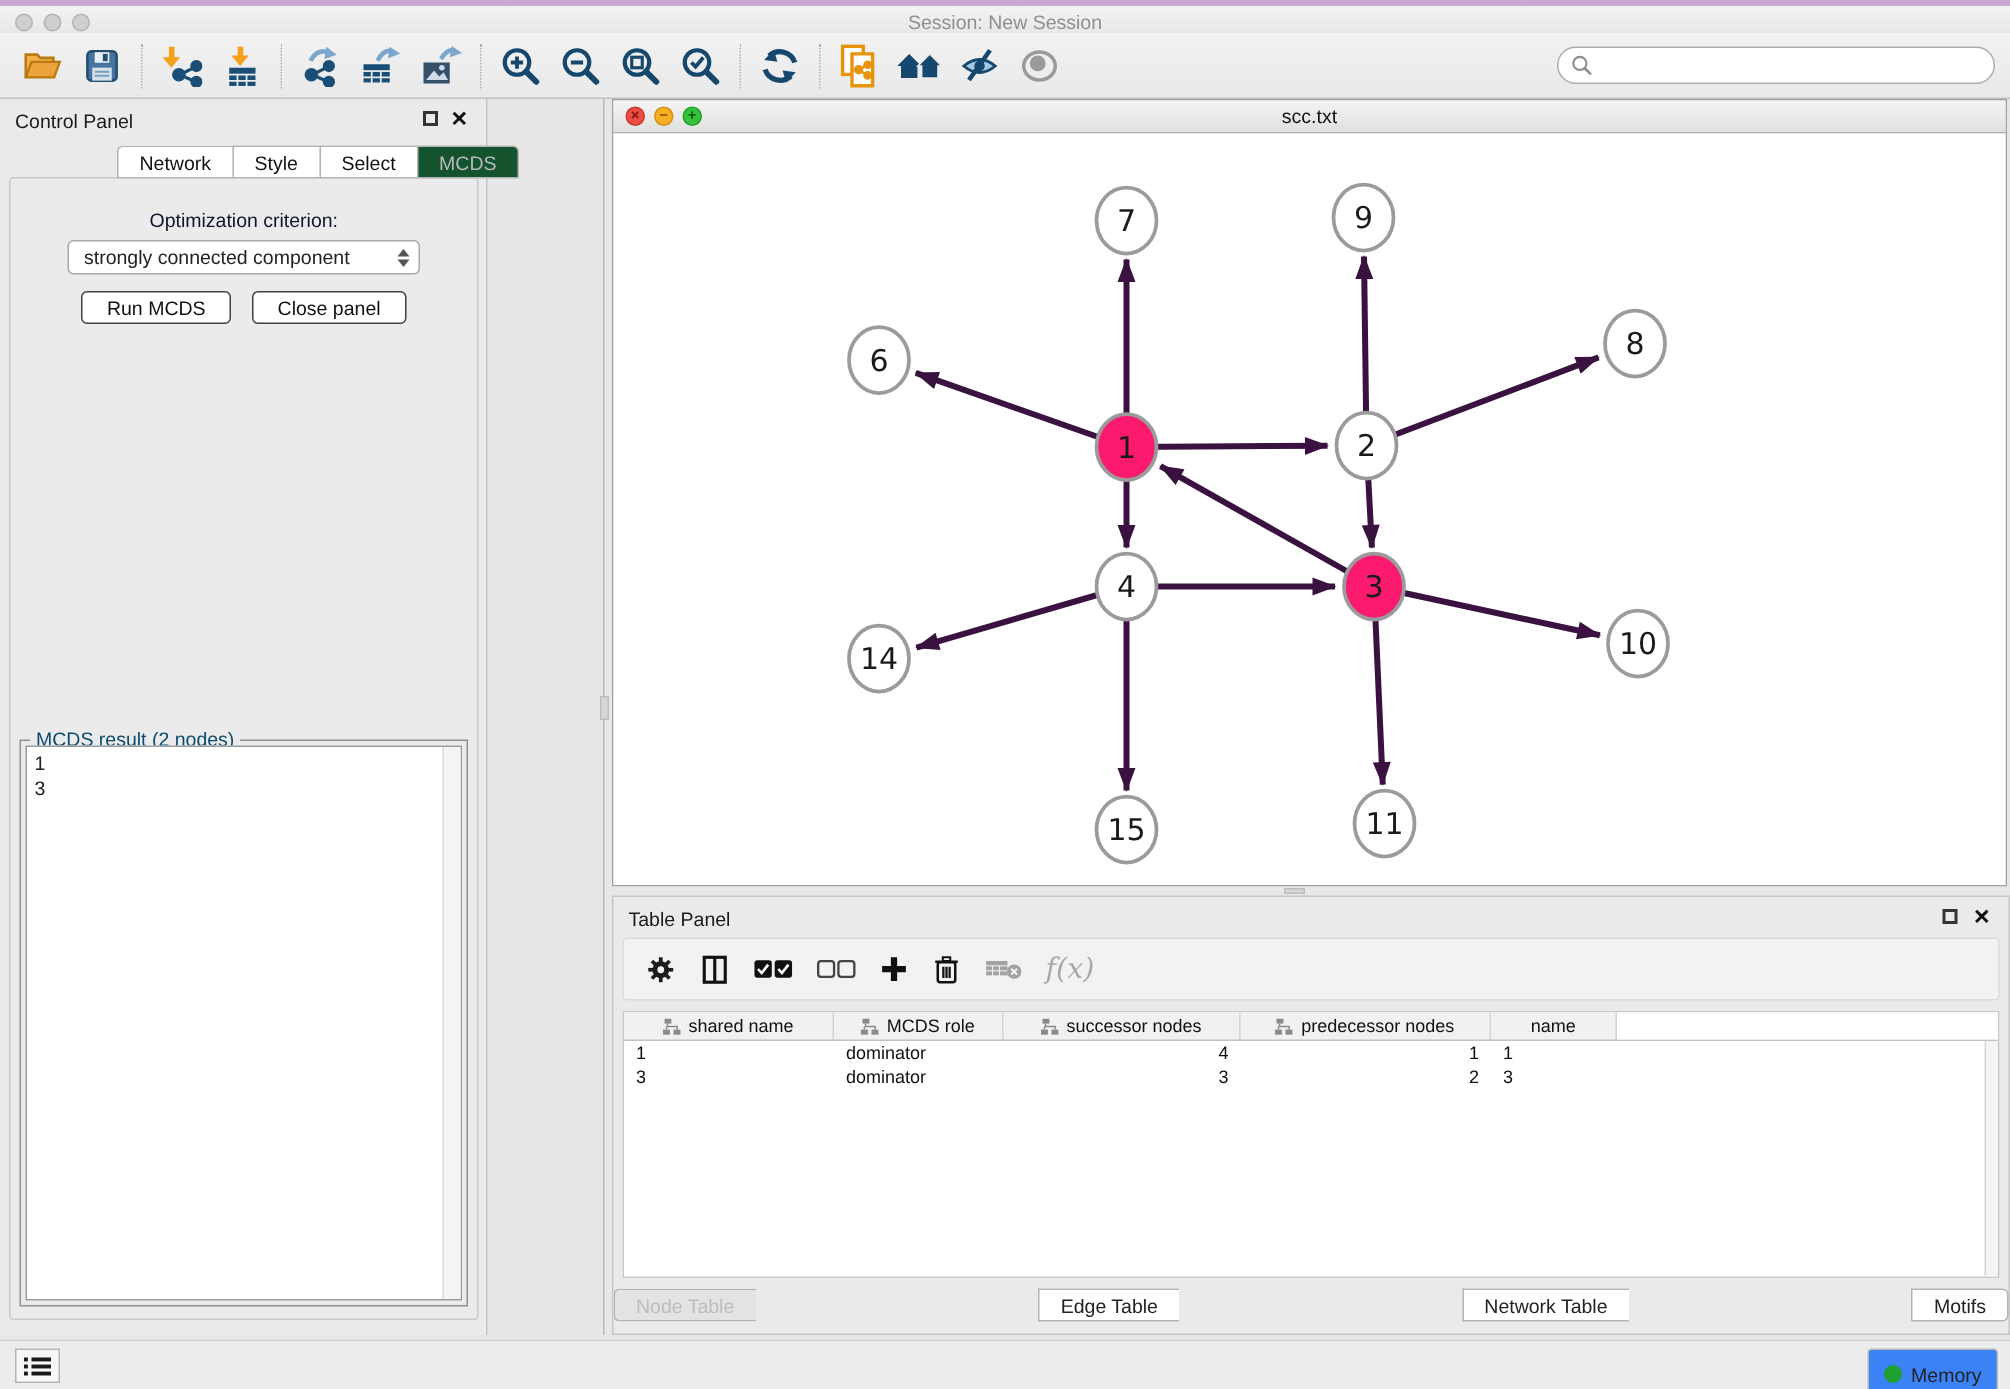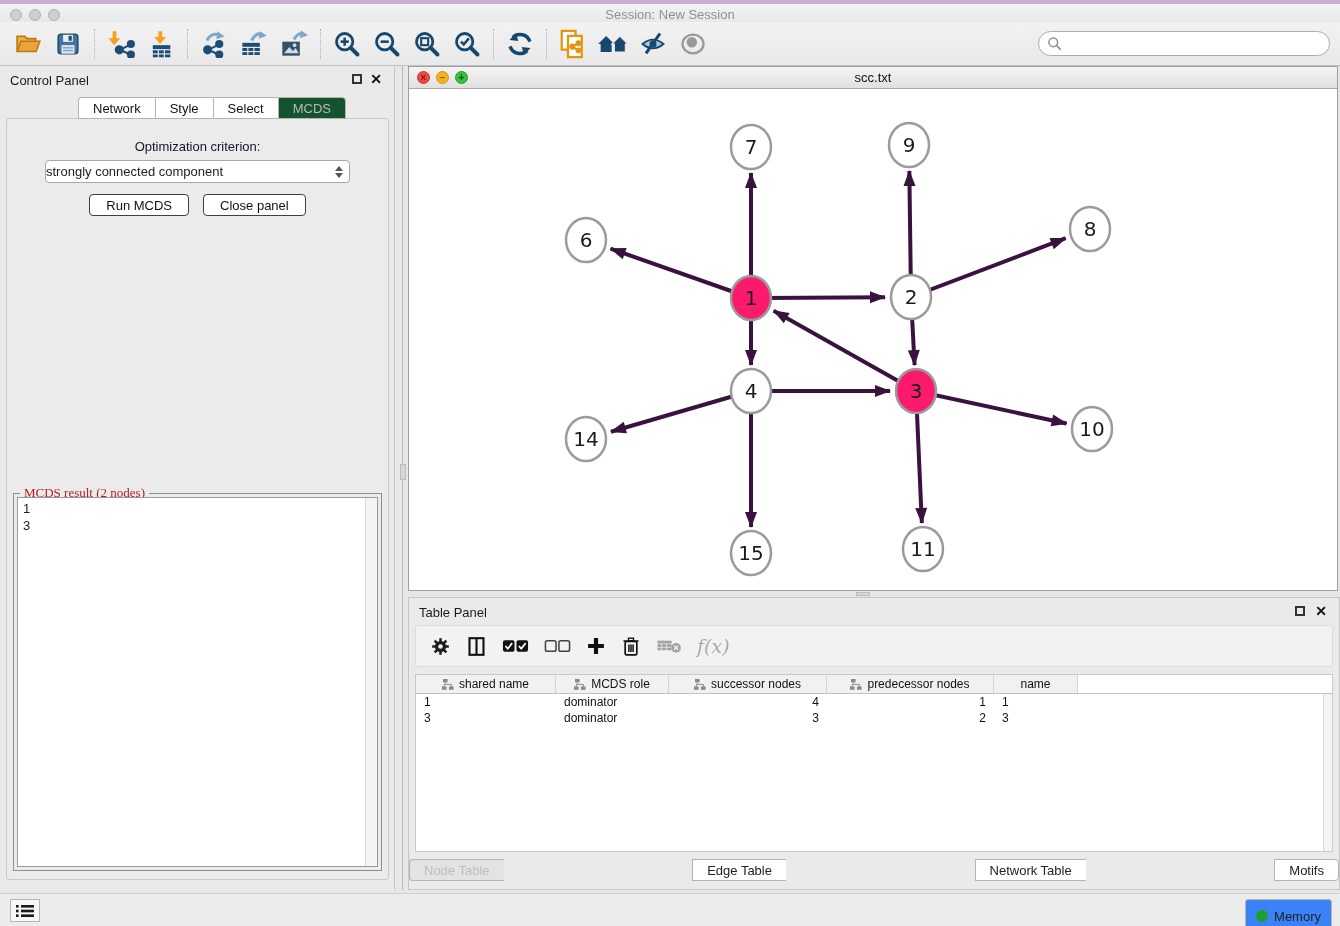--- a/index.html
+++ b/index.html
@@ -16,41 +16,41 @@
   
   .toolbar { position:absolute; left:0; top:22px; width:1340px; height:44px;
     background:linear-gradient(#f2f2f2,#e9e9e9); border-bottom:1px solid #c2c2c2; display:flex; align-items:center; padding-left:8px; }
   .tb-btn { width:40px; height:36px; display:flex; align-items:center; justify-content:center; cursor:pointer; }
   .tb-sep { width:1px; height:30px; border-left:1px dotted #b0b0b0; margin:0 6px; }
   .search-wrap { position:absolute; right:10px; top:9px; width:292px; height:25px; background:#fff;
     border:1px solid #adadad; border-radius:13px; display:flex; align-items:center; padding-left:8px; }
   .search-wrap input { border:none; outline:none; flex:1; height:20px; font-size:13px; background:transparent; }
 
   
-  .control-panel { position:absolute; left:0; top:66px; width:395px; height:824px; background:#eaeaea; border-right:1px solid #c6c6c6; }
+  .control-panel { position:absolute; left:0; top:66px; width:325px; height:824px; background:#eaeaea; border-right:1px solid #c6c6c6; }
   .panel-head { position:absolute; left:0; top:0; right:0; height:28px; }
   .panel-head .ph-title { position:absolute; left:10px; top:7px; font-size:13px; color:#1a1a1a; }
   .ph-float { position:absolute; top:8px; width:10px; height:10px; border:2px solid #333; }
   .ph-close { position:absolute; top:5px; font-weight:bold; font-size:14px; color:#111; cursor:pointer; }
   .cp-tabs { position:absolute; left:78px; top:31px; display:flex; height:22px; z-index:2; }
   .cp-tab { padding:3px 14px 0 14px; background:#fff; border:1px solid #b3b3b3; border-right:none; font-size:13px; color:#111; cursor:pointer; }
   .cp-tab:first-child { border-radius:4px 0 0 0; }
   .cp-tab.sel { background:#14532d; color:#b9b9b9; border-right:1px solid #b3b3b3; border-radius:0 4px 0 0; }
   .cp-content { position:absolute; left:6px; right:5px; top:52px; bottom:10px; background:#ebebeb; border:1px solid #c9c9c9; border-radius:3px; }
   .opt-label { position:absolute; top:20px; left:0; right:0; text-align:center; font-size:13px; color:#0f172a; }
   .dropdown { position:absolute; left:38px; right:38px; top:41px; height:23px; background:#fff; border:1px solid #a8a8a8; border-radius:4px;
-    display:flex; align-items:center; font-size:13px; cursor:pointer; }
+    display:flex; align-items:center; padding-left:10px; font-size:13px; cursor:pointer; }
   .dd-arrows { margin-left:auto; margin-right:6px; display:flex; flex-direction:column; gap:2px; }
   .dd-arrows i { width:0; height:0; border-left:4px solid transparent; border-right:4px solid transparent; }
   .dd-arrows i.up { border-bottom:5px solid #555; }
   .dd-arrows i.dn { border-top:5px solid #555; }
   .cp-buttons { position:absolute; top:75px; left:0; right:0; display:flex; justify-content:center; gap:14px; }
   .btn { height:22px; padding:0 16px; background:#fff; border:1px solid #404040; border-radius:4px; font-size:13px; color:#111; cursor:pointer; font-family:"Liberation Sans",sans-serif; }
   .result-group { position:absolute; left:6px; right:6px; top:374px; bottom:8px; border:1px solid #8f8f8f; }
-  .result-title { position:absolute; top:-9px; left:6px; background:#ebebeb; padding:0 4px; font-size:13px; color:#b91c1c;font-family:Liberation Serif, serif; }
+  .result-title { position:absolute; top:-9px; left:6px; background:#ebebeb; padding:0 4px; font-size:13px; color:#0c4a6e; }
   .result-box { position:absolute; inset:3px; background:#fff; border:1px solid #9a9a9a; }
   .result-text { position:absolute; left:0; top:0; right:12px; bottom:0; padding:2px 5px; font-size:13px; line-height:17px; white-space:pre-line; }
   .result-scroll { position:absolute; right:0; top:0; bottom:0; width:12px; background:#f4f4f4; border-left:1px solid #dcdcdc; }
 
   
   .v-divider { position:absolute; left:400px; top:66px; width:6px; height:824px; background:#e7e7e7; }
   .v-divider::before { content:""; position:absolute; left:2px; top:0; bottom:0; width:1px; background:#b9b9b9; }
   .v-divider .grip { position:absolute; left:0; top:398px; width:6px; height:16px; background:#d7d7d7; border:1px solid #bdbdbd; }
   .h-divider { position:absolute; left:406px; top:591px; width:934px; height:6px; background:#e7e7e7; }
   .h-divider .grip { position:absolute; left:450px; top:1px; width:14px; height:4px; background:#d7d7d7; border:1px solid #bdbdbd; }

